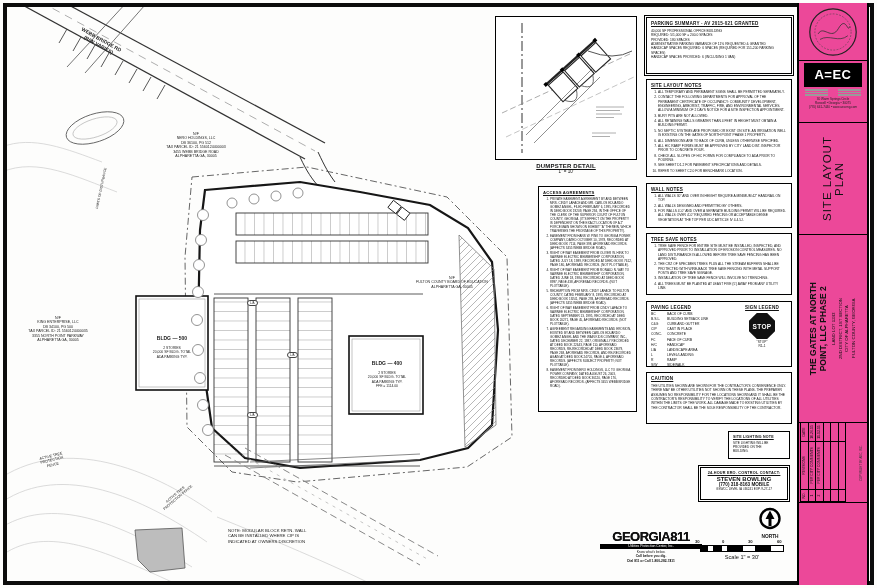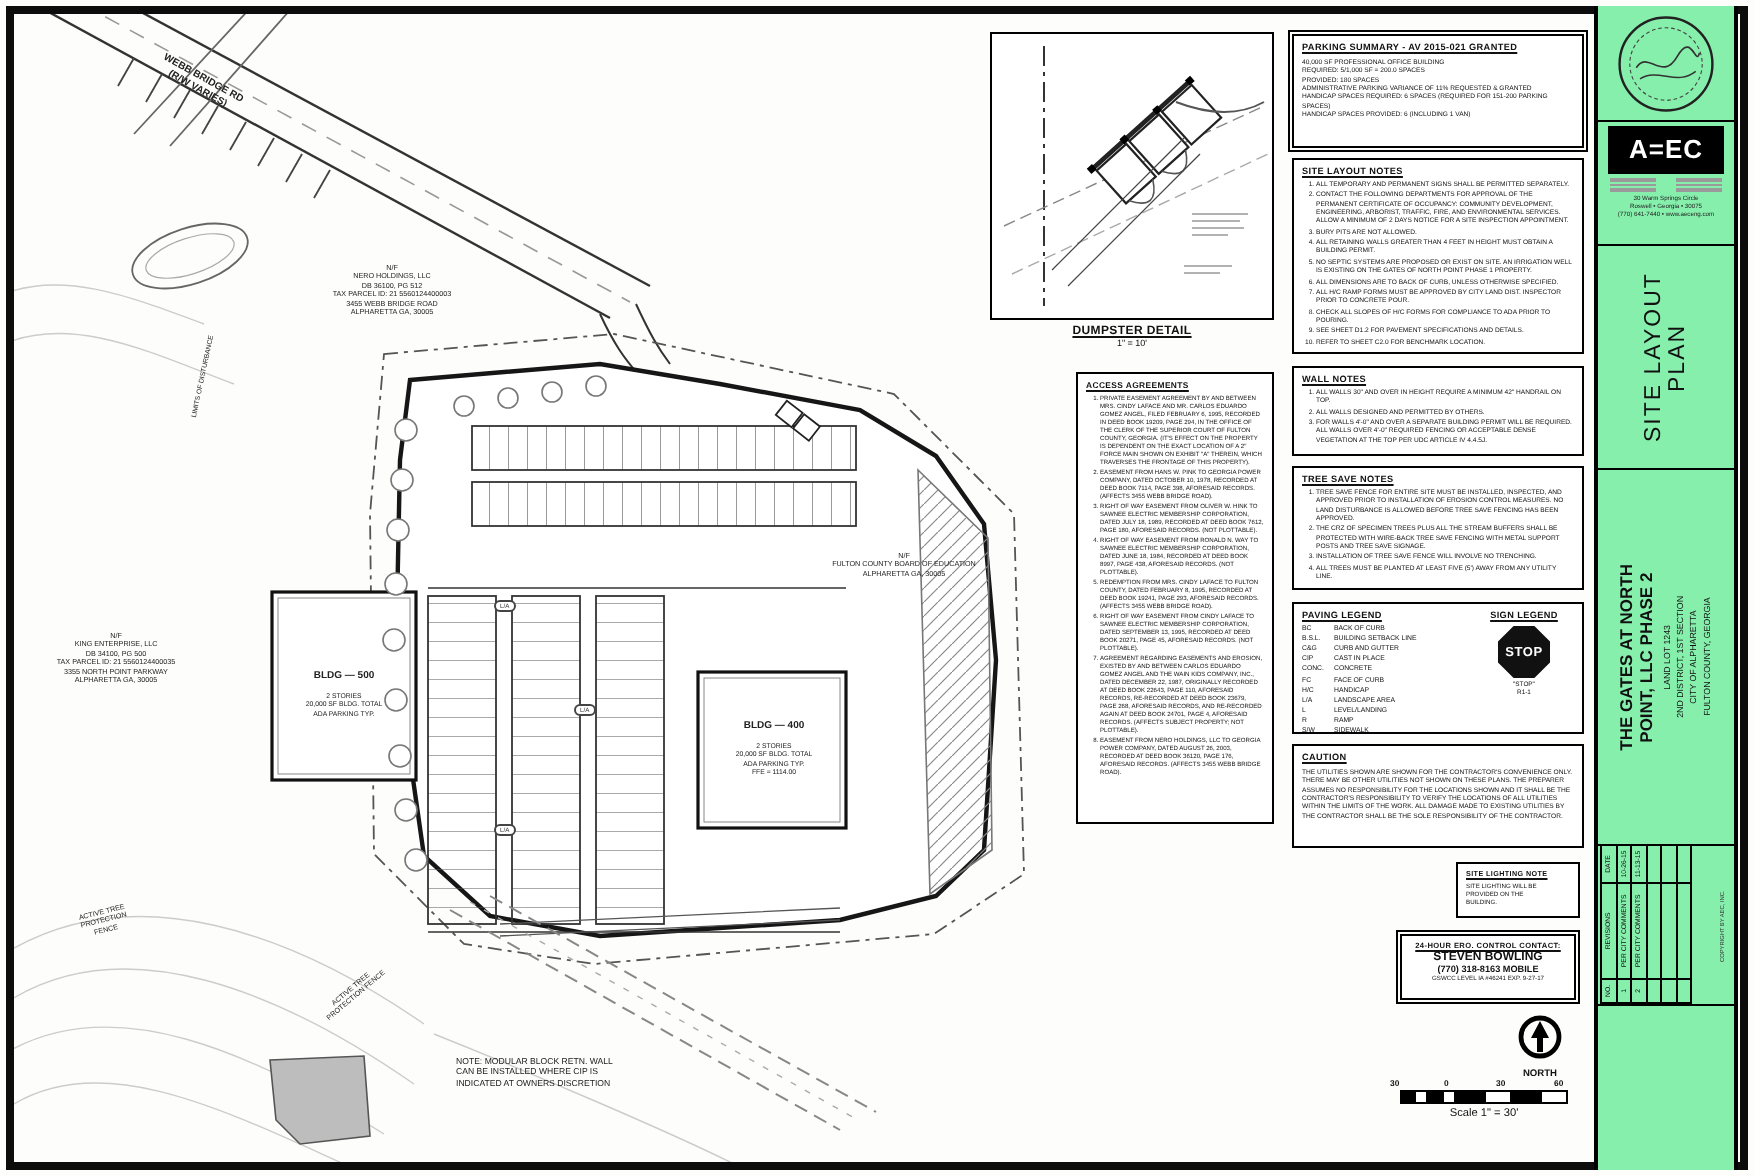--- a/index.html
+++ b/index.html
@@ -16,21 +16,21 @@
   
   .pl{position:absolute;font-size:3.6px;line-height:1.25;text-align:center;white-space:pre-line;color:#222;}
   .pill{position:absolute;font-size:3.1px;border:0.5px solid #444;border-radius:4px;padding:0 2px;background:#fff;color:#333;}
   
   .leg{display:grid;grid-template-columns:16px 1fr;font-size:3.4px;line-height:1.5;margin-top:2px;}
   
   .stop{width:26px;height:26px;background:#111;color:#fff;display:flex;align-items:center;justify-content:center;
         clip-path:polygon(30% 0,70% 0,100% 30%,100% 70%,70% 100%,30% 100%,0 70%,0 30%);
         font-weight:bold;font-size:6.5px;letter-spacing:.3px;margin:3px auto 1px;}
   
-  .tb{position:absolute;left:797px;top:3px;width:72px;height:582px;background:#86efac;
+  .tb{position:absolute;left:797px;top:3px;width:72px;height:582px;background:#ec4899;
       border-left:2.5px solid #000;border-right:2.5px solid #000;box-sizing:border-box;}
   .tbsec{position:relative;border-bottom:1.5px solid #000;box-sizing:border-box;}
   .vtext{writing-mode:vertical-rl;transform:rotate(180deg);white-space:pre-line;text-align:center;}
   .aec{background:#000;color:#fff;font-weight:bold;font-size:13px;text-align:center;
        letter-spacing:.5px;width:58px;height:24px;line-height:24px;margin:2px auto 1px;}
   .gbar{height:1.6px;background:#9a9a9a;margin:1px 3px;}
   .addr{font-size:3.1px;text-align:center;line-height:1.35;color:#222;}
   .infoline{font-size:4.3px;font-weight:bold;border-bottom:0.8px solid #000;padding:1.5px 2px;letter-spacing:.1px;}
   .revwrap{position:absolute;left:1px;top:79px;width:80px;height:56px;transform:rotate(-90deg);transform-origin:0 0;}
   .revtbl{border-collapse:collapse;width:80px;}
@@ -362,20 +362,27 @@
       <span style="position:absolute;left:27px;">0</span>
       <span style="position:absolute;left:53px;">30</span>
       <span style="position:absolute;left:82px;">60</span>
     </div>
     <div style="font-size:0;white-space:nowrap;">
       <span class="cell" style="width:7px;background:#000;"></span><span class="cell" style="width:7px;background:#fff;"></span><span class="cell" style="width:7px;background:#000;"></span><span class="cell" style="width:7px;background:#fff;"></span><span class="cell" style="width:14px;background:#000;"></span><span class="cell" style="width:14px;background:#fff;"></span><span class="cell" style="width:14px;background:#000;"></span><span class="cell" style="width:14px;background:#fff;"></span>
     </div>
     <div style="font-size:5.6px;margin-top:2px;">Scale 1" = 30'</div>
   </div>
 
+  <div style="position:absolute;left:600px;top:530px;width:102px;">
+    <div class="g811name">GEORGIA811</div>
+    <div class="g811bar">Utilities Protection Center, Inc.</div>
+    <div class="g811sm" style="margin-top:1px;">Know what's below.</div>
+    <div class="g811sm" style="font-weight:bold;">Call before you dig.</div>
+    <div class="g811sm" style="font-weight:bold;">Dial 811 or Call 1-800-282-7411</div>
+  </div>
 
   <div class="frame"></div>
 
   <div class="tb">
 
     <div class="tbsec" style="height:58px;text-align:center;">
       <svg width="52" height="52" viewBox="0 0 56 56" style="margin-top:3px;">
         <circle cx="28" cy="28" r="25" fill="none" stroke="#222" stroke-width="1.3"></circle>
         <circle cx="28" cy="28" r="19.5" fill="none" stroke="#444" stroke-width="0.6" stroke-dasharray="2,1.5"></circle>
         <path d="M12,30 C18,20 26,38 34,24 S44,30 46,22" fill="none" stroke="#333" stroke-width="0.9"></path>

